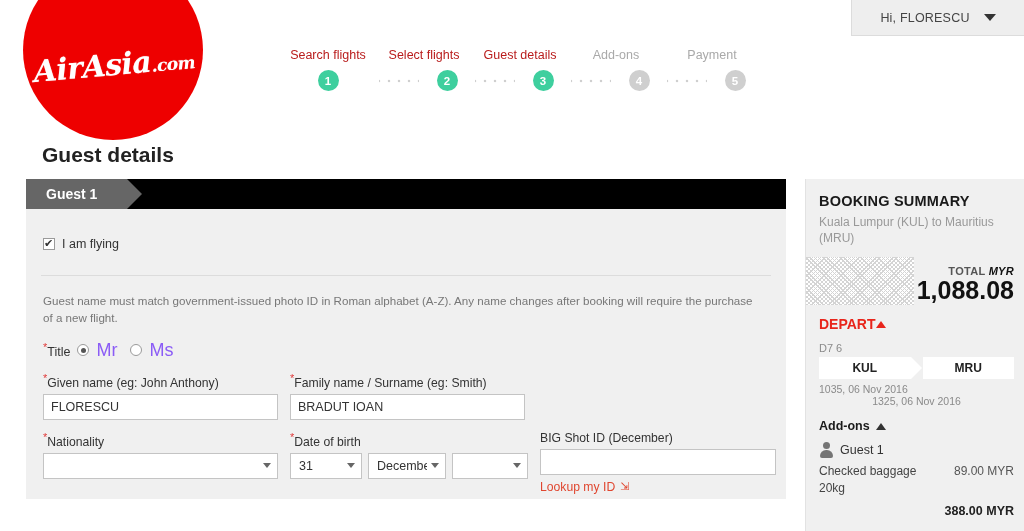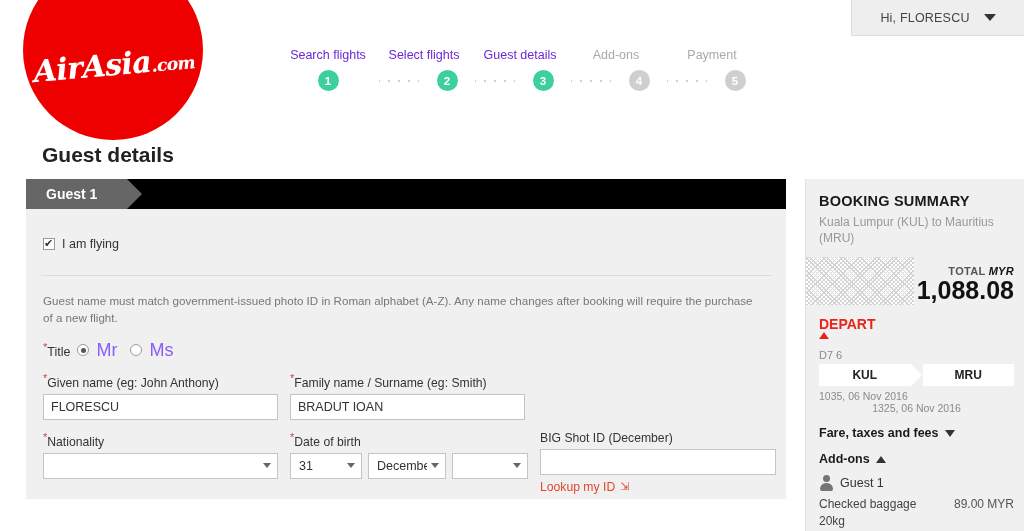--- a/index.html
+++ b/index.html
@@ -48,21 +48,21 @@
     transform: rotate(-5deg) translateY(14px);
     white-space: nowrap;
     text-shadow: 0 0 1px rgba(255,255,255,.5);
   }
   .logo-text .dotcom { font-size: 17px; }
 
   
   .stepper { position: absolute; left: 280px; top: 48px; width: 480px; height: 52px; }
   .step-labels { display: flex; }
   .step-label {
-    font-size: 12.5px; color: #6d28d9; text-align: center;
+    font-size: 12.5px; color: #b91c1c; text-align: center;
   }
   .step-label.inactive { color: #a9a9a9; }
   .step-row { display: flex; align-items: center; margin-top: 8px; }
   .circle {
     width: 21px; height: 21px; border-radius: 50%;
     color: #fff; font-size: 11.5px; font-weight: bold;
     display: flex; align-items: center; justify-content: center;
     flex: 0 0 auto;
   }
   .circle.done { background: #3ecf9e; }
@@ -205,21 +205,21 @@
     background-image:
       repeating-linear-gradient(45deg, #d4d4d4 0 1px, transparent 1px 3px),
       repeating-linear-gradient(-45deg, #d4d4d4 0 1px, transparent 1px 3px);
   }
   .total-txt { position: relative; text-align: right; }
   .total-label { font-size: 11px; color: #555; font-weight: bold; letter-spacing: .3px; }
   .total-label .cur { color: #111; font-style: italic; }
   .total-amt { font-size: 25px; font-weight: bold; color: #111; line-height: 1; margin-top: 1px; }
   .depart {
     margin-top: 11px; font-size: 14px; font-weight: bold; color: #e8251b;
-    display: flex; align-items: flex-start; cursor: pointer; flex-direction: column;
+    display: flex; align-items: center; cursor: pointer;
   }
   .tri-up {
     width: 0; height: 0;
     border-left: 5px solid transparent;
     border-right: 5px solid transparent;
     border-bottom: 7px solid #e8251b;
   }
   .tri-dn-dark {
     width: 0; height: 0;
     border-left: 5px solid transparent;
@@ -424,24 +424,20 @@
     <div class="route-bar">
       <div class="route-seg left">KUL</div>
       <div class="route-gap"></div>
       <div class="route-seg">MRU</div>
     </div>
     <div class="route-times">
       <div>1035, 06 Nov 2016</div>
       <div>1325, 06 Nov 2016</div>
     </div>
 
-    <div class="sum-sect">
-      <span>Fare, taxes and fees</span>
-      <span class="tri-dn-dark"></span>
-    </div>
 
     <div class="sum-sect">
       <span>Add-ons</span>
       <span class="tri-up-dark"></span>
     </div>
 
     <div class="guest-line">
       <span class="person-icon"></span>
       <span>Guest 1</span>
     </div>

